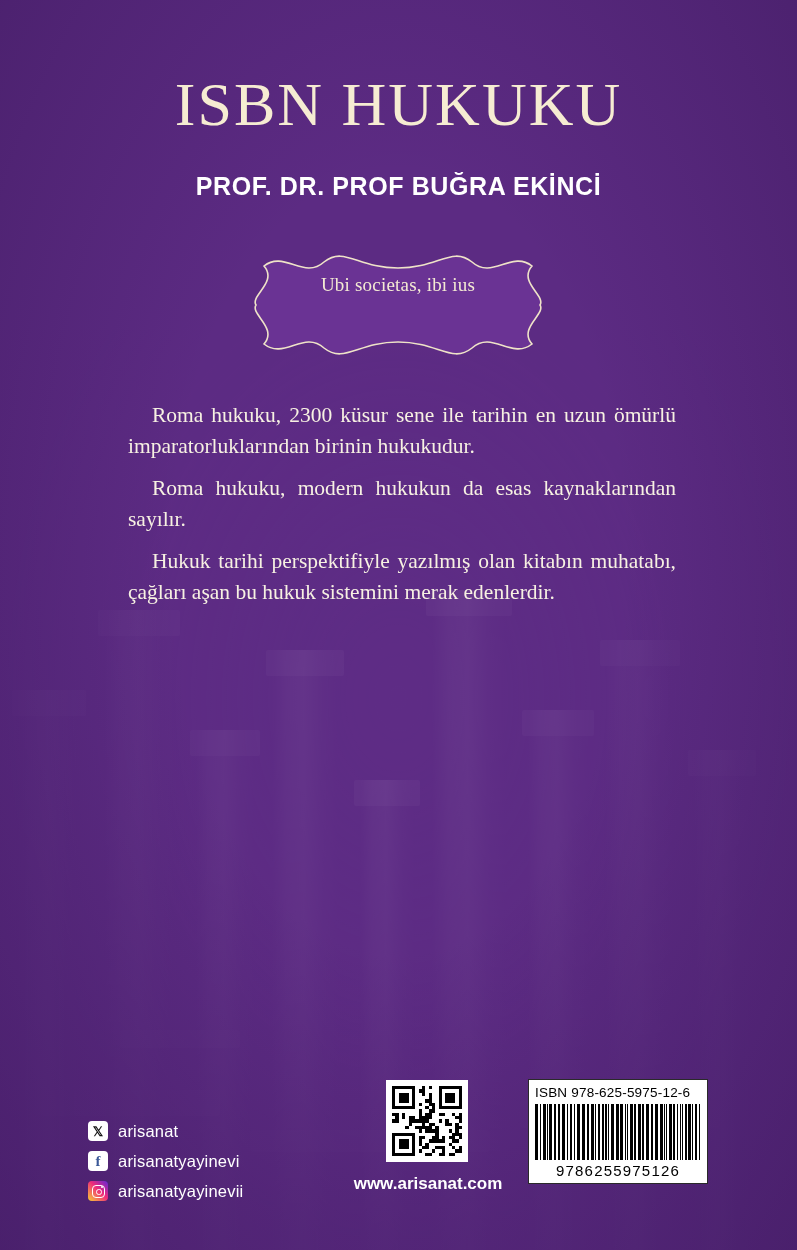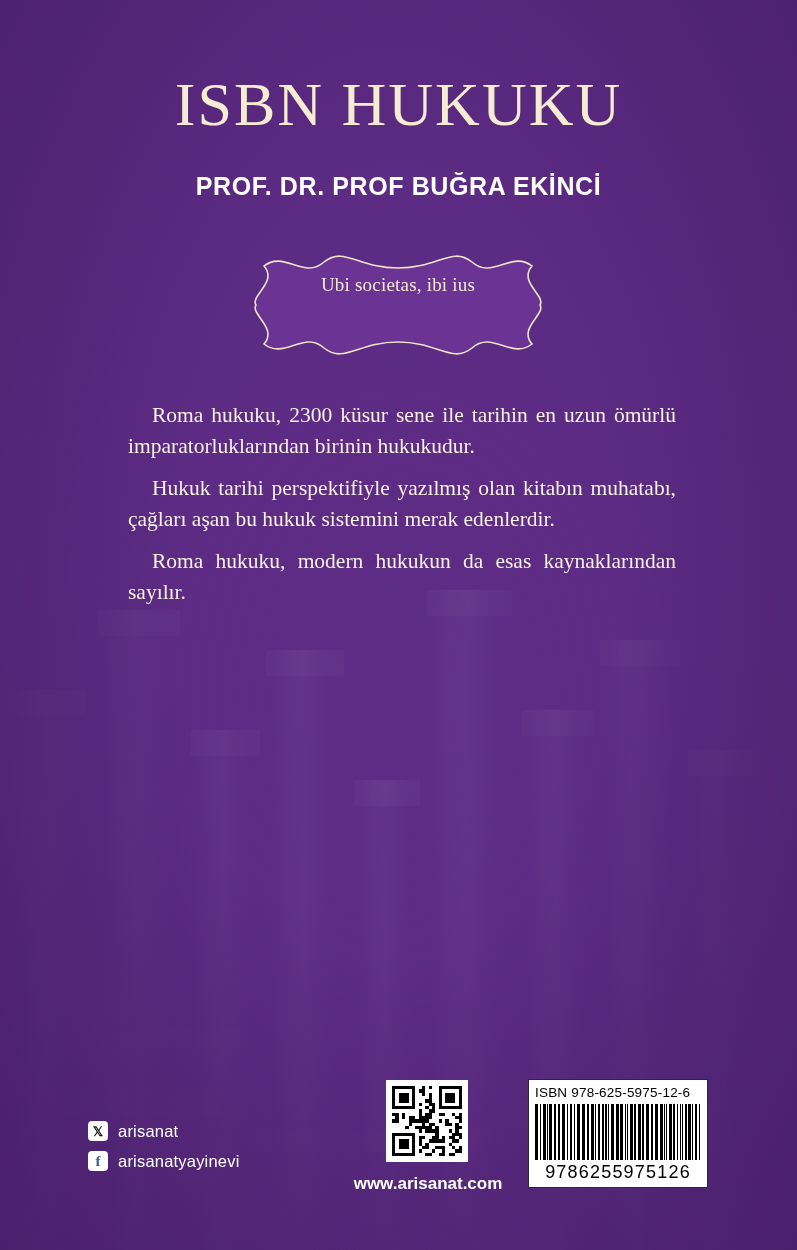--- a/index.html
+++ b/index.html
@@ -255,21 +255,21 @@
   }
   .barcode b {
     display: block;
     background: #000;
     height: 100%;
   }
   .barcode-num {
     text-align: center;
     color: #000;
     font-family: "Liberation Sans", sans-serif;
-    font-size: 18px;
+    font-size: 15px;
     letter-spacing: 1.2px;
     margin-top: 2px;
   }
 </style>
 </head>
 <body>
 
 <div class="cover">
 
   <div class="bg-photo">
@@ -301,33 +301,41 @@
                  C270,36 298,50 292,59 C298,68 270,82 284,98 C264,114 244,84 224,102 C204,118 190,96 150,96
                  C110,96 96,118 76,102 C56,84 36,114 16,98 C30,82 2,68 8,59 C2,50 30,36 16,20 Z" fill="#6a3394" stroke="#efe3c8" stroke-width="1.6"></path>
       </svg>
       <div class="cartouche-text">
         <div class="latin">Ubi societas, ibi ius</div>
       </div>
     </div>
 
     <div class="blurb">
       <p>Roma hukuku, 2300 küsur sene ile tarihin en uzun ömürlü imparatorluklarından birinin hukukudur.</p>
+      <p>Roma hukuku, modern hukukun da esas kaynaklarından sayılır.</p>
       <p>Hukuk tarihi perspektifiyle yazılmış olan kitabın muhatabı, çağları aşan bu hukuk sistemini merak edenlerdir.</p>
-      <p>Roma hukuku, modern hukukun da esas kaynaklarından sayılır.</p>
     </div>
 
     <div class="social">
       <div class="social-row">
         <span class="social-icon ic-x">𝕏</span>
         <span class="social-label">arisanat</span>
       </div>
       <div class="social-row">
         <span class="social-icon ic-fb">f</span>
         <span class="social-label">arisanatyayinevi</span>
       </div>
+      <div class="social-row">
+        <span class="social-icon ic-ig">
+          <span class="ig-sq"></span>
+            <span class="ig-dot"></span>
+            <span class="ig-pt"></span>
+        </span>
+        <span class="social-label">arisanatyayinevii</span>
+      </div>
     </div>
 
     <div class="qr-box">
       <div class="qr-grid" id="qr-grid">
           <i></i>
           <i></i>
           <i></i>
           <i></i>
           <i></i>
           <i></i>

